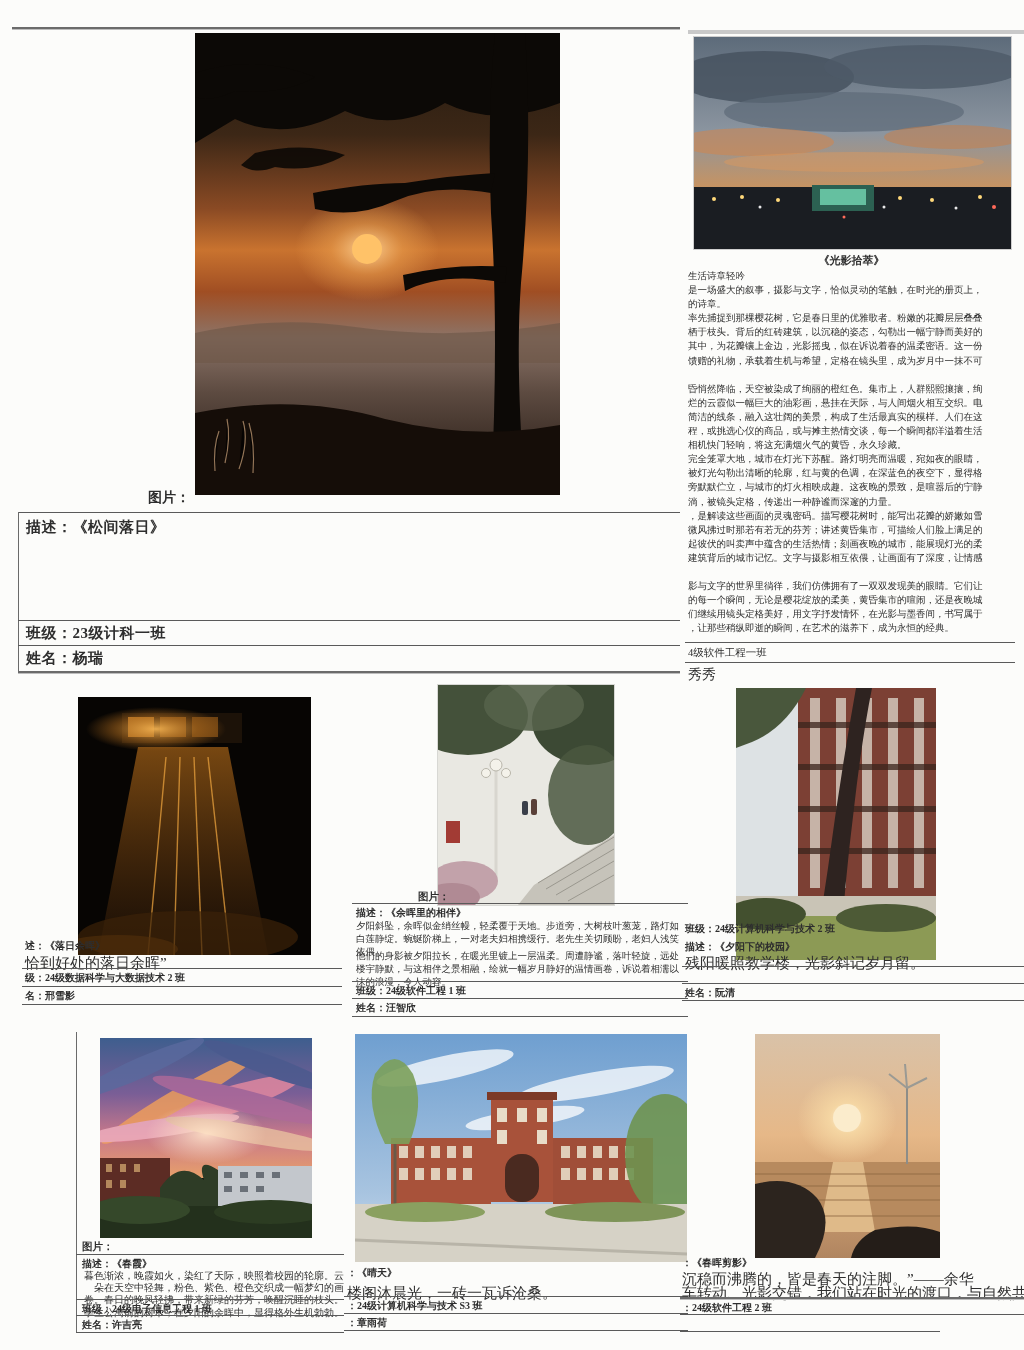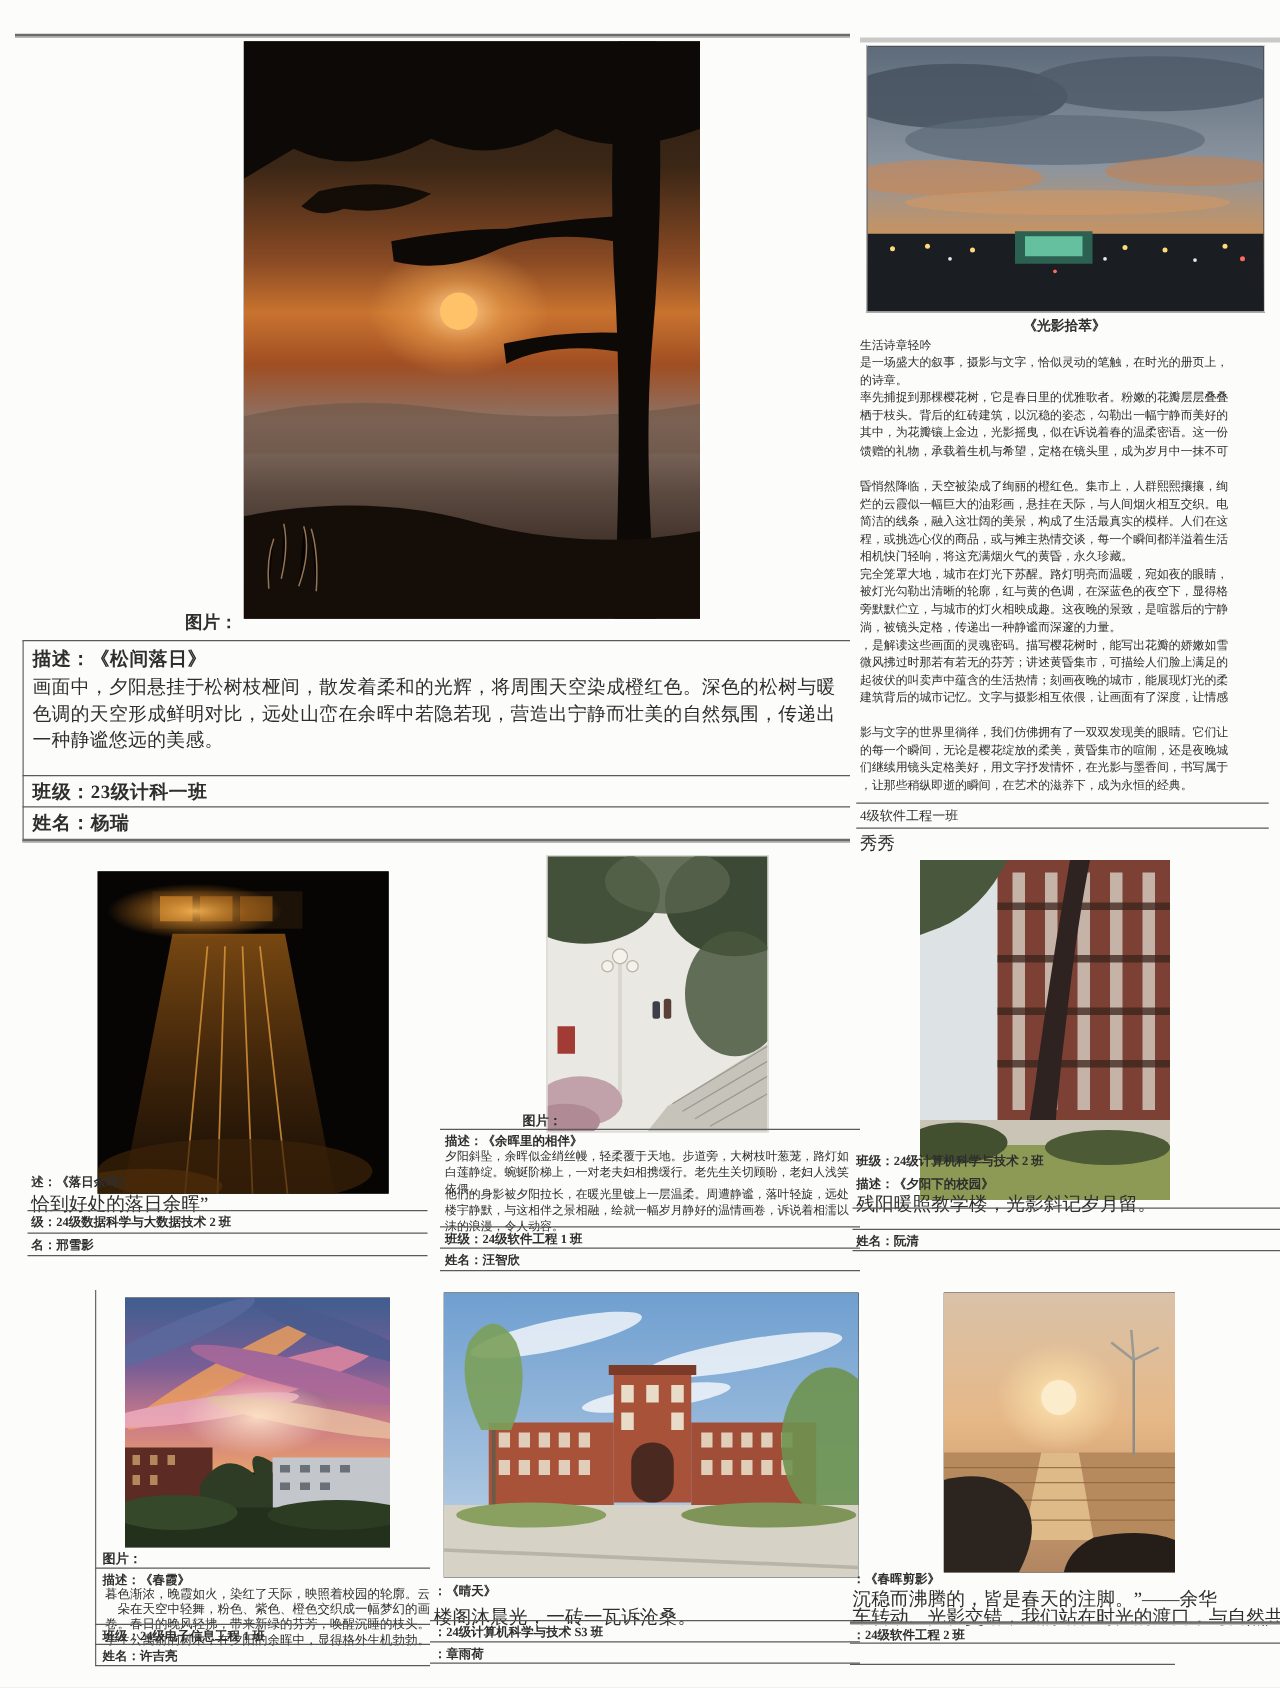--- a/index.html
+++ b/index.html
@@ -63,21 +63,20 @@
         <path d="M58,440 q2,-30 -4,-50"></path>
           <path d="M20,438 q-2,-24 4,-40"></path>
       </g>
     </svg>
   </div>
   <div class="abs lblpic" style="left:148px;top:489px;font-size:14px;">图片：</div>
 
   <div class="hr" style="left:18px;top:512px;width:662px;"></div>
   <div class="vl" style="left:18px;top:512px;height:161px;"></div>
   <div class="abs t15" style="left:26px;top:518px;">描述：《松间落日》</div>
-  <div class="abs t15n" style="left:26px;top:540px;width:652px;">画面中，夕阳悬挂于松树枝桠间，散发着柔和的光辉，将周围天空染成橙红色。深色的松树与暖色调的天空形成鲜明对比，远处山峦在余晖中若隐若现，营造出宁静而壮美的自然氛围，传递出一种静谧悠远的美感。</div>
   <div class="hr" style="left:18px;top:620px;width:662px;"></div>
   <div class="abs t15" style="left:26px;top:624px;">班级：23级计科一班</div>
   <div class="hr" style="left:18px;top:645px;width:662px;"></div>
   <div class="abs t15" style="left:26px;top:649px;">姓名：杨瑞</div>
   <div class="hr2" style="left:18px;top:671px;width:662px;"></div>
 
   <div class="hr" style="left:688px;top:30px;width:336px;background:#c9c9c9;height:4px;"></div>
   <div class="photo" style="left:693px;top:36px;width:317px;height:212px;border:1px solid #cfcfcf;">
     <svg viewBox="0 0 317 212" preserveAspectRatio="none">
       <defs>

